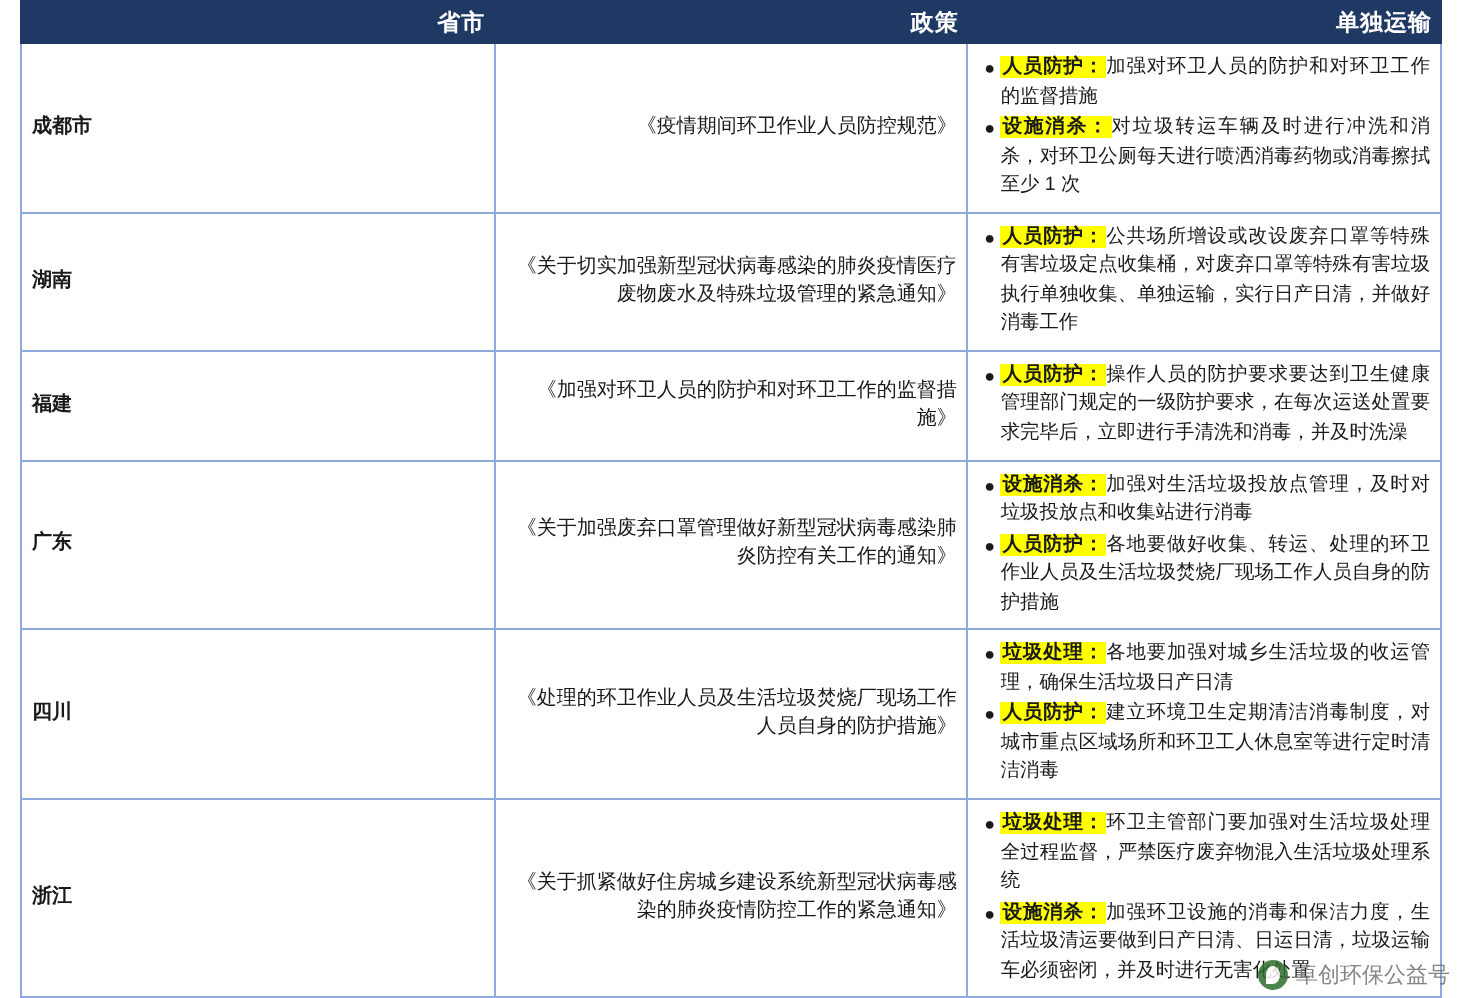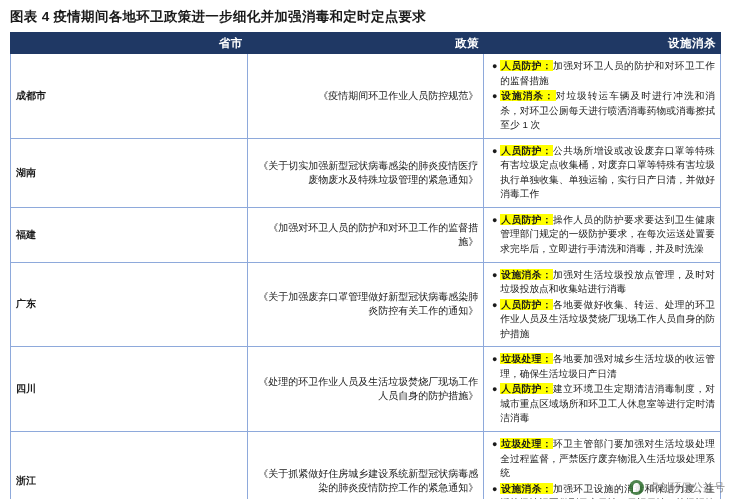--- a/index.html
+++ b/index.html
@@ -120,28 +120,27 @@
     font-size: 11px;
     color: #6f6f6f;
     white-space: nowrap;
   }
 </style>
 </head>
 <body>
 
 <div id="page">
 
-  <div class="doc-title">图表 4  疫情期间各地环卫政策进一步细化并加强消毒和定时定点要求</div>
 
   <table class="policy-table">
     <thead>
       <tr>
         <th>省市</th>
         <th>政策</th>
-        <th>设施消杀</th>
+        <th>单独运输</th>
       </tr>
     </thead>
     <tbody>
         <tr>
           <td class="col-prov">成都市</td>
           <td class="col-policy">《疫情期间环卫作业人员防控规范》</td>
           <td class="col-detail">
             <div class="bullet-row">
               <span class="bullet-dot">●</span>
               <span class="bullet-body"><span class="tag">人员防护：</span><span>加强对环卫人员的防护和对环卫工作的监督措施</span></span>

